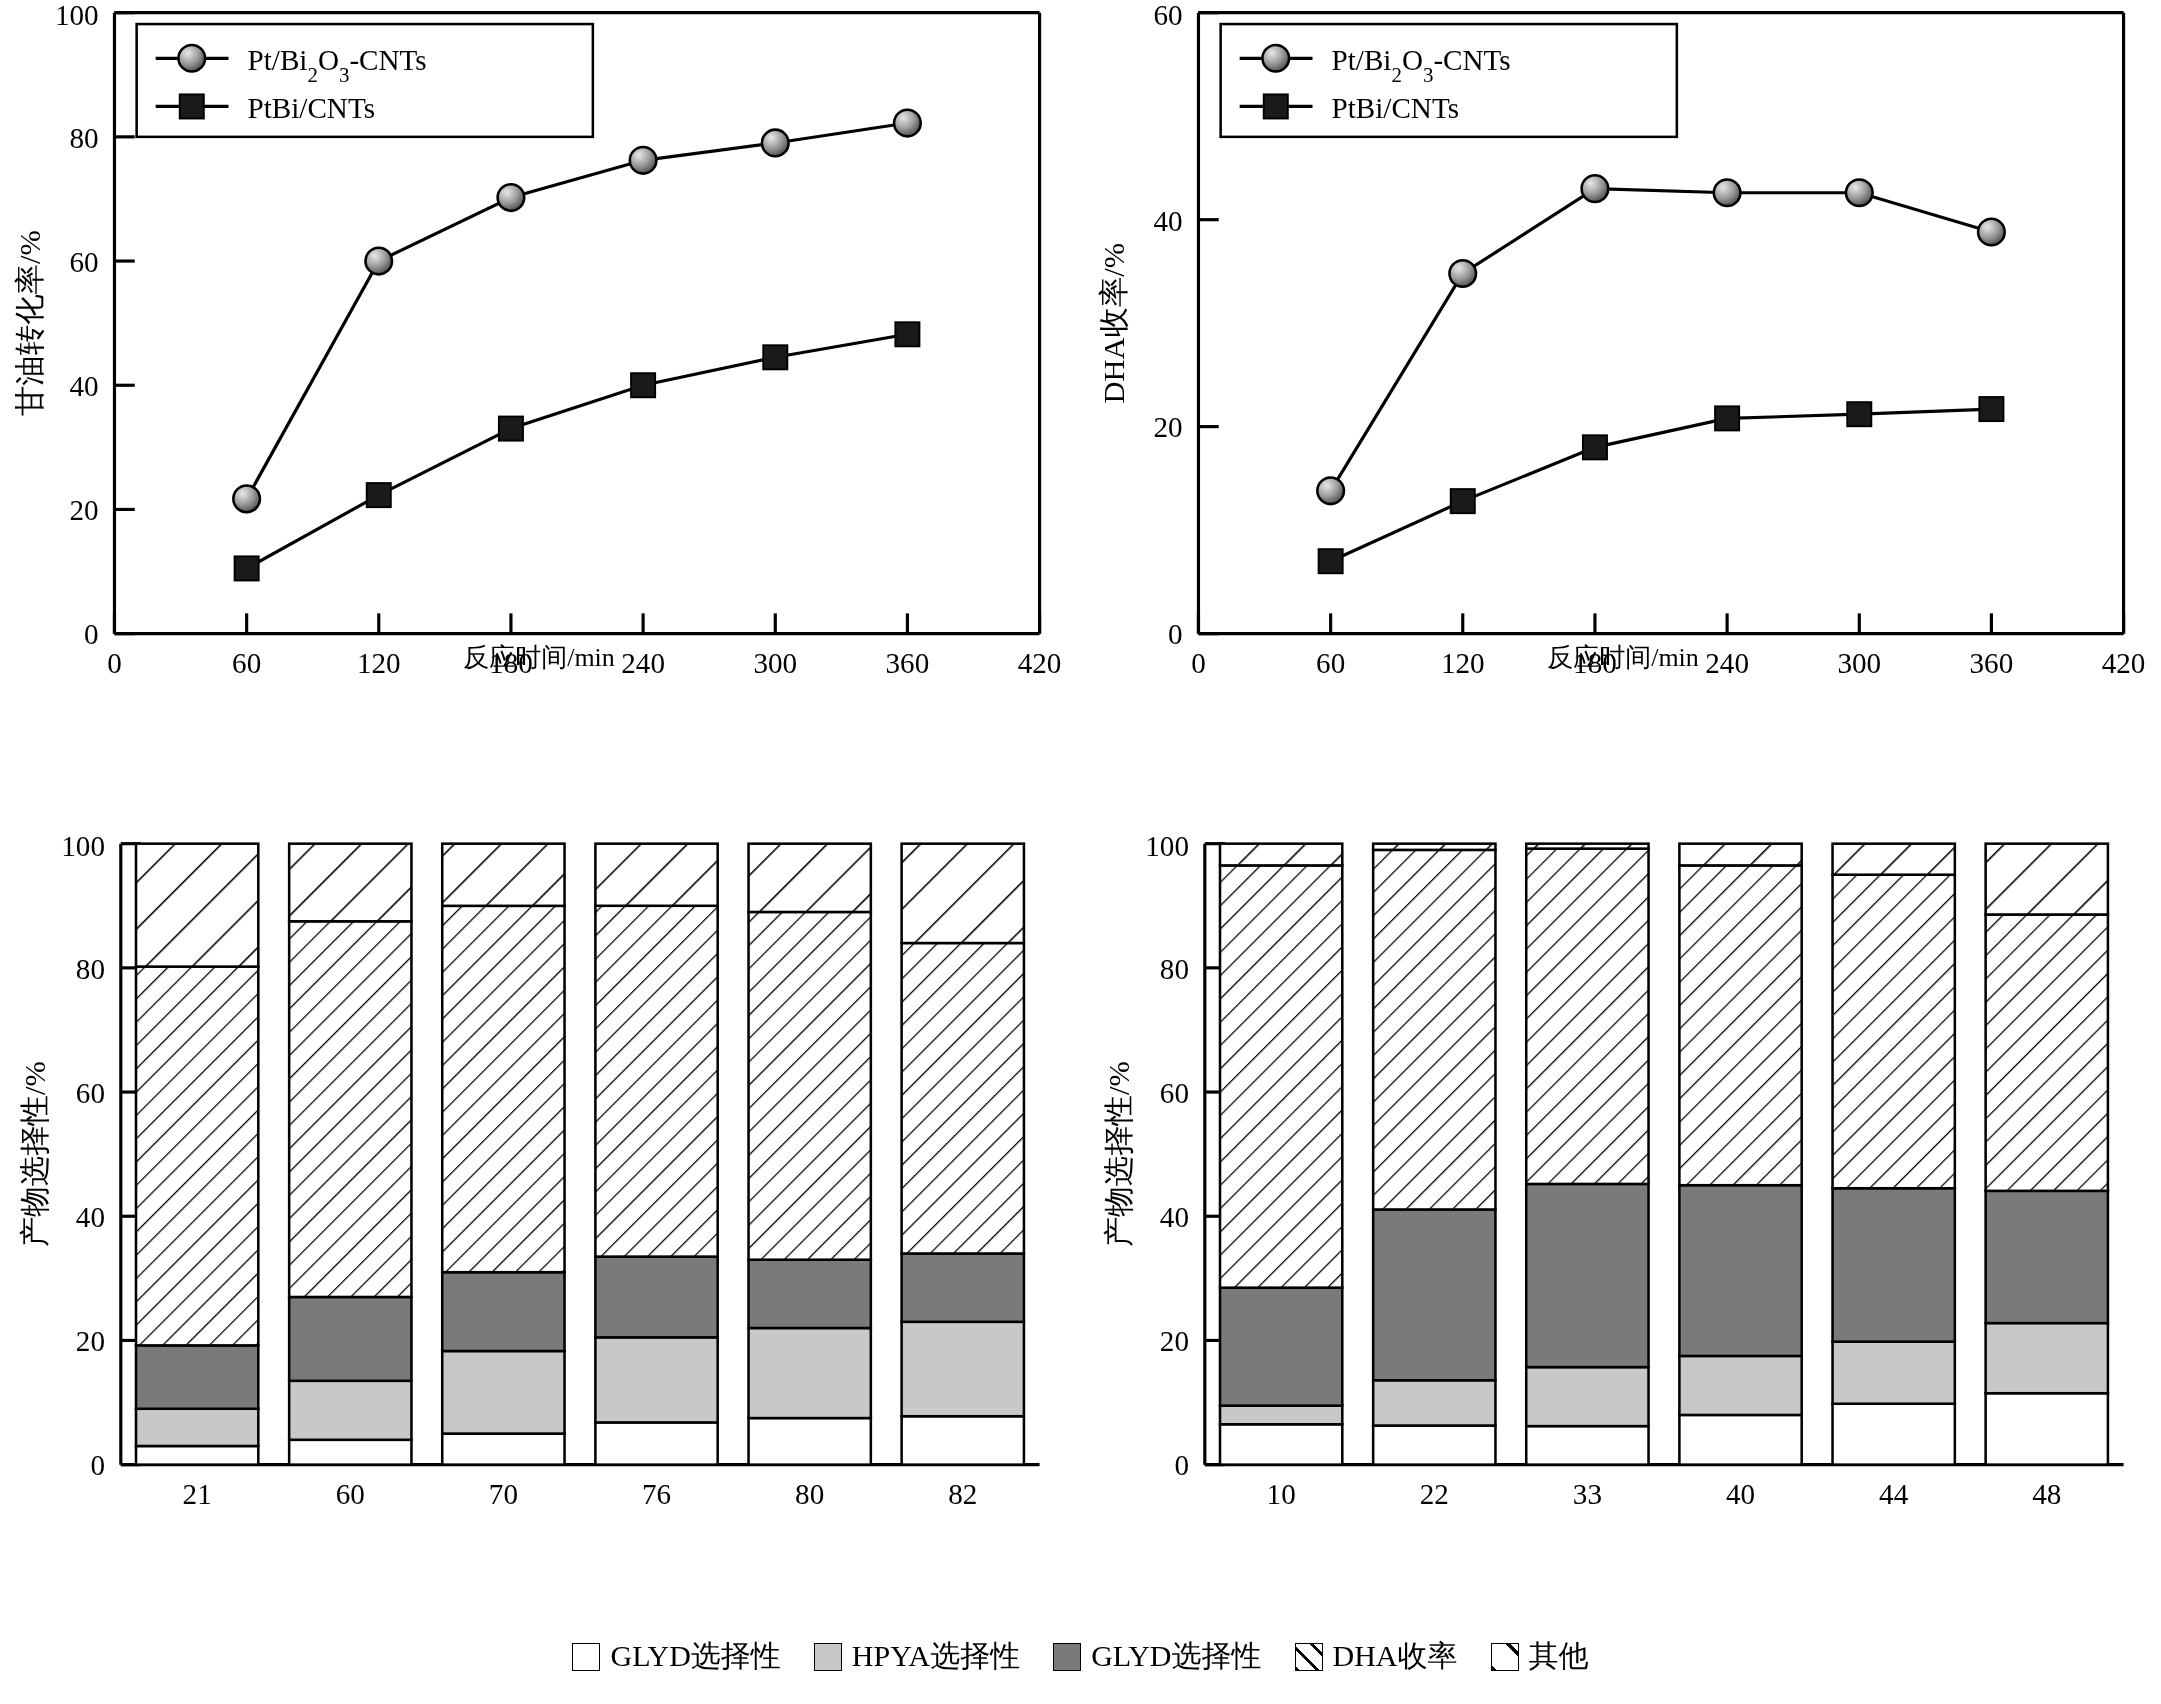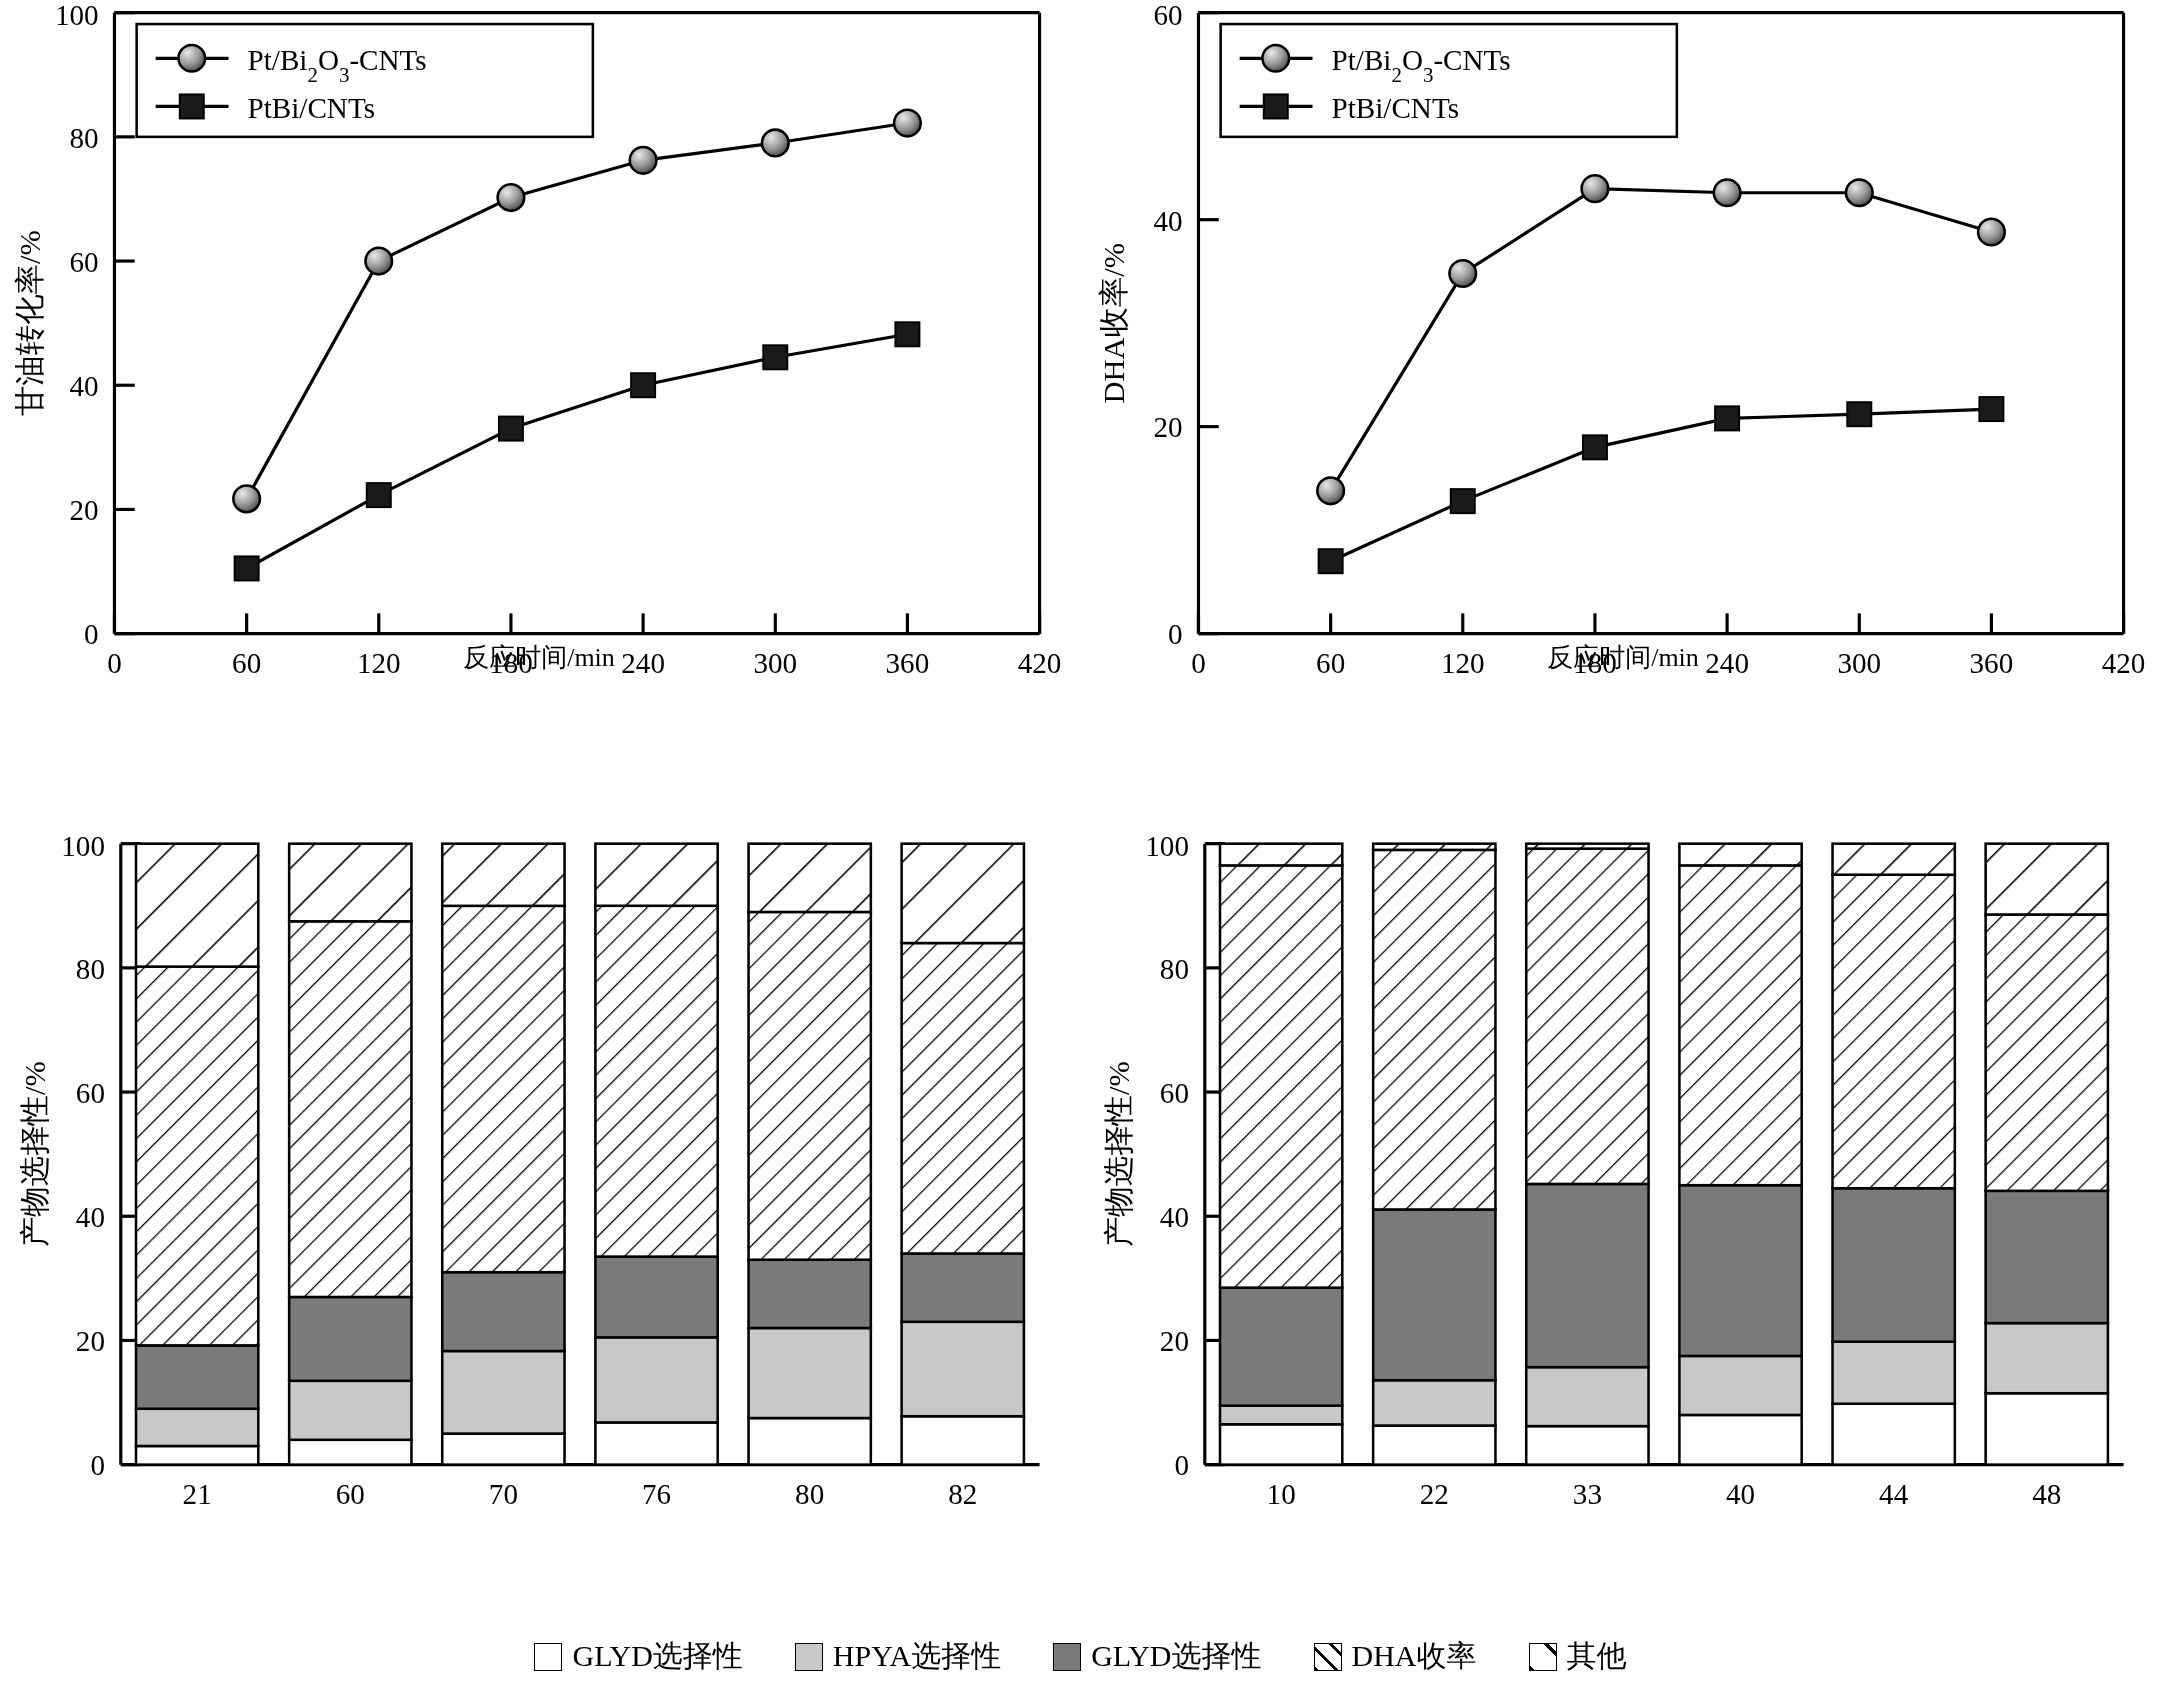--- a/index.html
+++ b/index.html
@@ -39,21 +39,21 @@
     white-space: nowrap;
   }
   .bottom-legend {
     position: absolute;
     left: 0;
     top: 1636px;
     width: 2161px;
     display: flex;
     justify-content: center;
     align-items: center;
-    gap: 52px;
+    gap: 33px;
     font-size: 30px;
   }
   .bl-item {
     display: flex;
     align-items: center;
     gap: 10px;
     white-space: nowrap;
   }
   .swatch {
     width: 28px;

